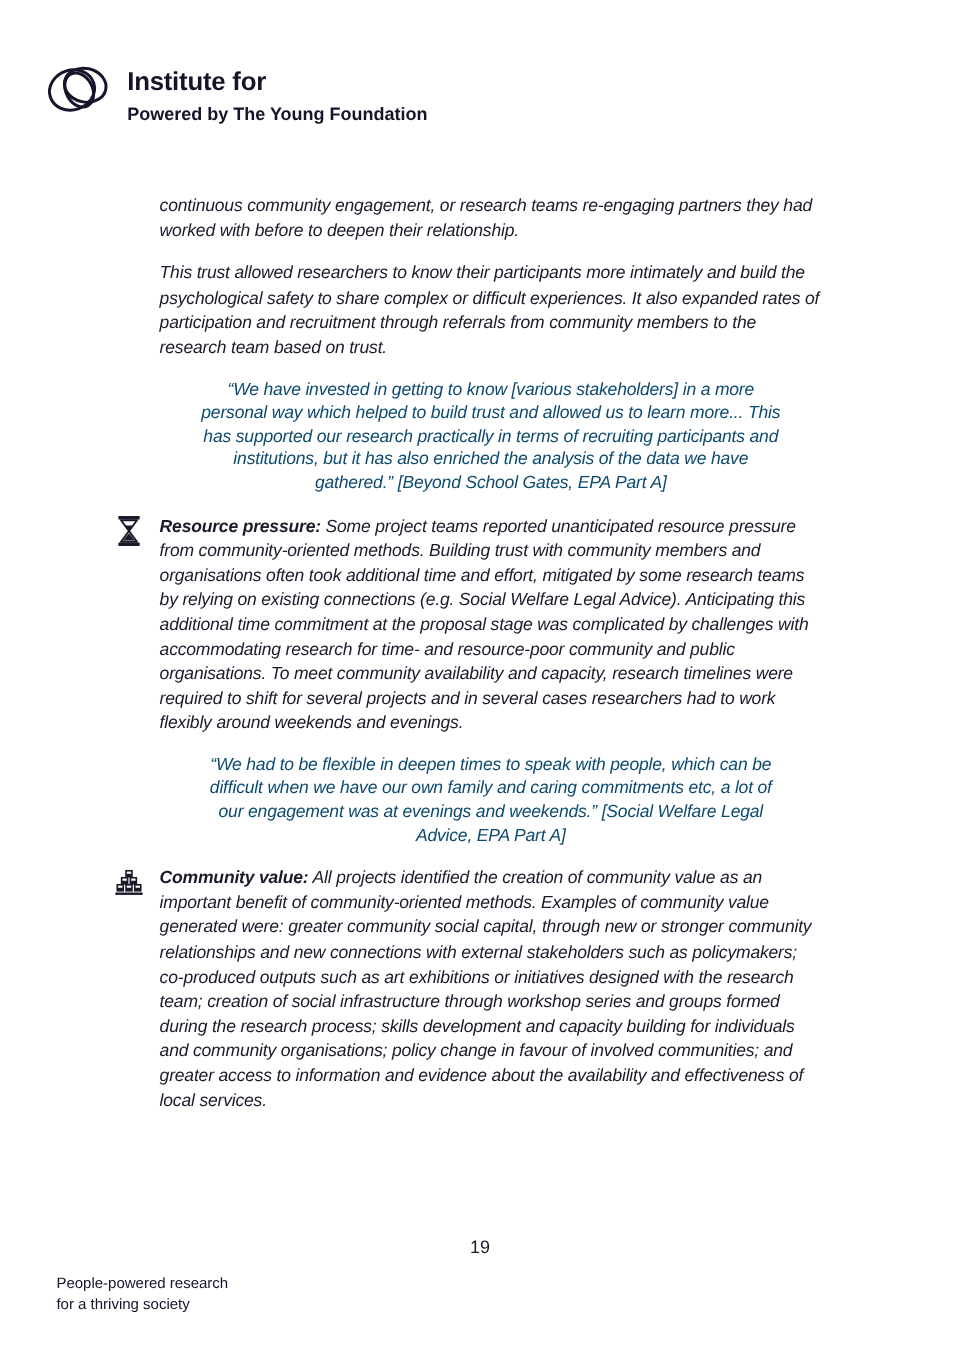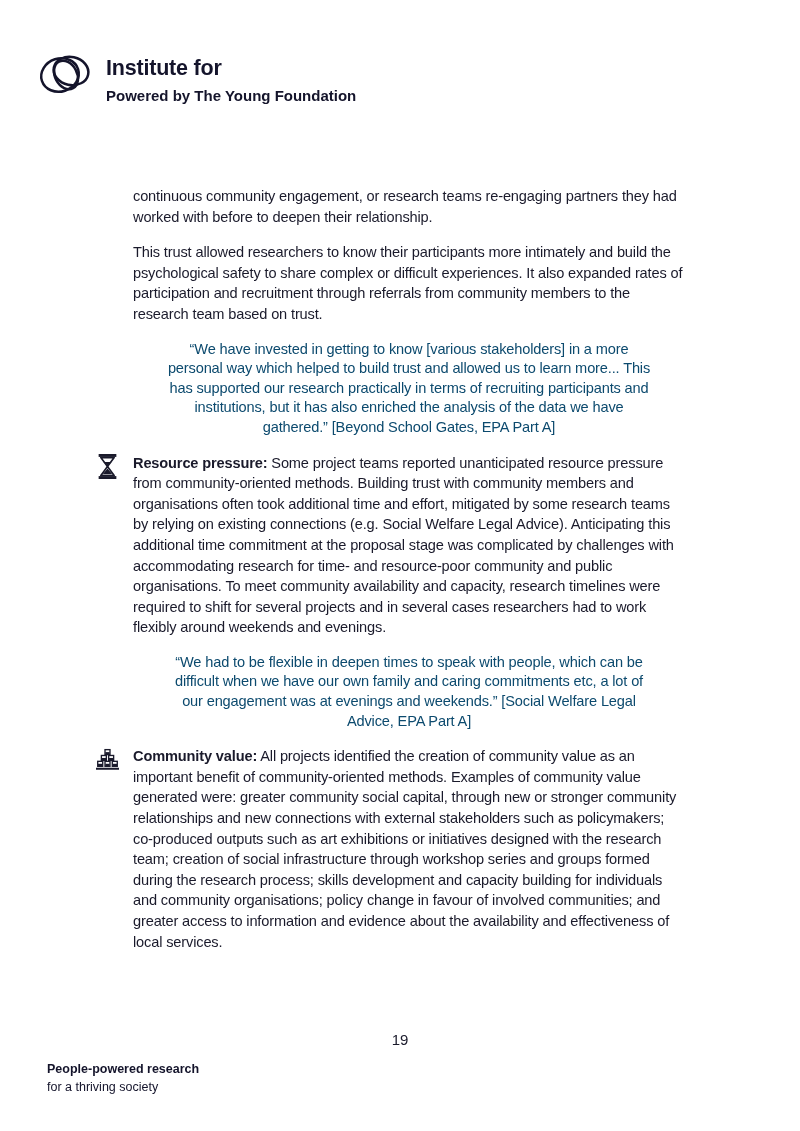--- a/index.html
+++ b/index.html
@@ -9,40 +9,40 @@
     color:#1a1a2b;overflow:hidden;
   }
   
   .brand{position:absolute;left:36px;top:44px;display:flex;align-items:flex-end;}
   .logo-mark{width:60px;height:60px;flex:0 0 auto;}
   .brand-text{margin-left:10px;padding-top:8px;}
   .brand-name{font-size:21.5px;font-weight:700;line-height:23.5px;letter-spacing:-0.2px;color:#14142b;}
   .brand-tagline{margin-top:7px;font-size:15px;font-weight:600;color:#14142b;}
   
   .content{
-    position:absolute;left:133px;top:186px;width:552px;
-    font-size:14.6px;line-height:20.6px;letter-spacing:-0.15px;
+    position:absolute;left:133px;top:162px;width:552px;
+    font-size:14.6px;line-height:20.6px;letter-spacing:-0.15px;font-style:italic;
   }
   .para{margin:0 0 15px 0;}
   .quote{
     margin:0 auto 15px auto;width:488px;text-align:center;
     color:#0c4a6e;line-height:19.6px;
   }
   .bullet{position:relative;margin:0 0 15px 0;}
   .bullet .para{margin:0;}
   .bullet-icon{position:absolute;left:-37px;top:1px;width:23px;height:25px;display:block;}
   .bullet-icon svg{width:100%;height:100%;display:block;}
   .bullet-label{font-weight:700;margin-top:48px;}
   
   .page-number{
     position:absolute;left:0;top:1031px;width:800px;text-align:center;
     font-size:15px;color:#1a1a2b;
   }
   .page-footer{position:absolute;left:47px;top:1061px;font-size:12.5px;line-height:17.5px;color:#14142b;}
-  .foot-bold{font-weight:700;}
+  .foot-bold{font-weight:400;}
 </style>
 </head>
 <body>
 
 <div class="brand">
   <span class="logo-mark">
     <svg viewBox="0 0 60 60" fill="none" stroke="#14142b" stroke-width="2.5" stroke-linejoin="round">
       <ellipse cx="24" cy="31" rx="19" ry="16.5" transform="rotate(-18 24 31)"></ellipse>
       <ellipse cx="35" cy="27" rx="17.5" ry="14" transform="rotate(12 35 27)"></ellipse>
       <ellipse cx="30" cy="31" rx="11" ry="15" transform="rotate(-28 30 31)"></ellipse>

